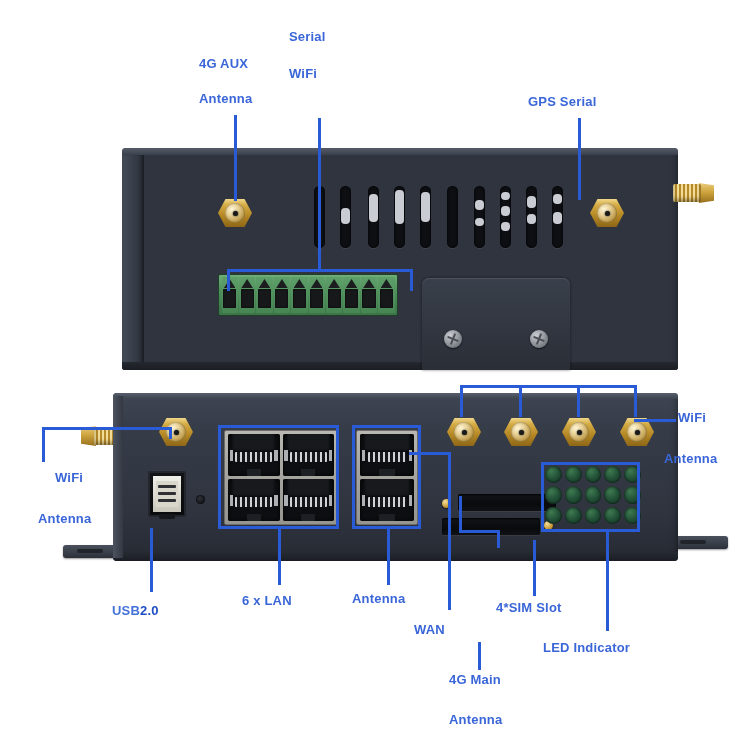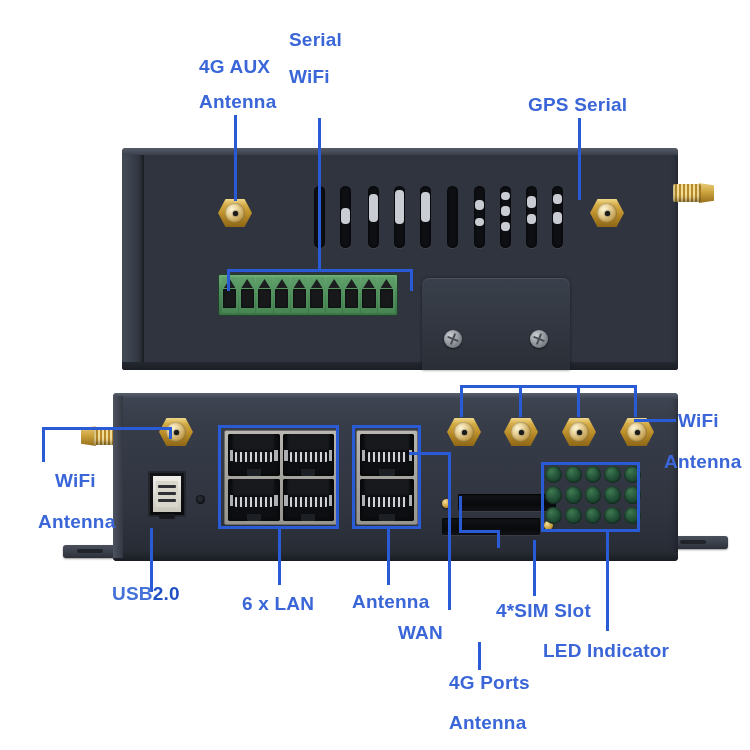--- a/index.html
+++ b/index.html
@@ -5,21 +5,21 @@
 <style>
   html,body{margin:0;padding:0;background:#ffffff;}
   body{
     width:750px;height:750px;position:relative;overflow:hidden;
     font-family:"Liberation Sans","DejaVu Sans",sans-serif;
   }
   #stage{position:absolute;left:0;top:0;width:750px;height:750px;}
 
   
   .lbl{
-    position:absolute;color:#3a66d8;font-weight:bold;font-size:19px;
+    position:absolute;color:#3a66d8;font-weight:bold;font-size:13px;
     letter-spacing:.2px;white-space:nowrap;line-height:1.05;text-align:right;
   }
   .usb-a{color:#4472d8;}
   .usb-b{color:#1f4fc4;font-weight:bold;}
 
   
   .ln{position:absolute;background:#2a5bd7;}
   .vl{width:3px;}
   .hl{height:3px;}
   .box{position:absolute;border:3px solid #2a5bd7;box-sizing:border-box;}
@@ -509,26 +509,26 @@
   <div class="lbl" style="left:289px;top:67px;">WiFi</div>
 
   <div class="lbl" style="left:528px;top:95px;">GPS Serial</div>
 
   <div class="lbl" style="left:55px;top:471px;">WiFi</div>
   <div class="lbl" style="left:38px;top:512px;">Antenna</div>
 
   <div class="lbl" style="left:678px;top:411px;">WiFi</div>
   <div class="lbl" style="left:664px;top:452px;">Antenna</div>
 
-  <div class="lbl" style="left:112px;top:584px;">
+  <div class="lbl" style="left:112px;top:604px;">
     <span class="usb-a">USB</span><span class="usb-b">2.0</span>
   </div>
 
   <div class="lbl" style="left:242px;top:594px;">6 x LAN</div>
   <div class="lbl" style="left:352px;top:592px;">Antenna</div>
-  <div class="lbl" style="left:398px;top:623px;">WAN</div>
+  <div class="lbl" style="left:414px;top:623px;">WAN</div>
   <div class="lbl" style="left:496px;top:601px;">4*SIM Slot</div>
   <div class="lbl" style="left:543px;top:641px;">LED Indicator</div>
 
-  <div class="lbl" style="left:449px;top:673px;">4G Ports</div>
+  <div class="lbl" style="left:449px;top:673px;">4G Main</div>
   <div class="lbl" style="left:449px;top:713px;">Antenna</div>
 
 </div>
 
 </body></html>

